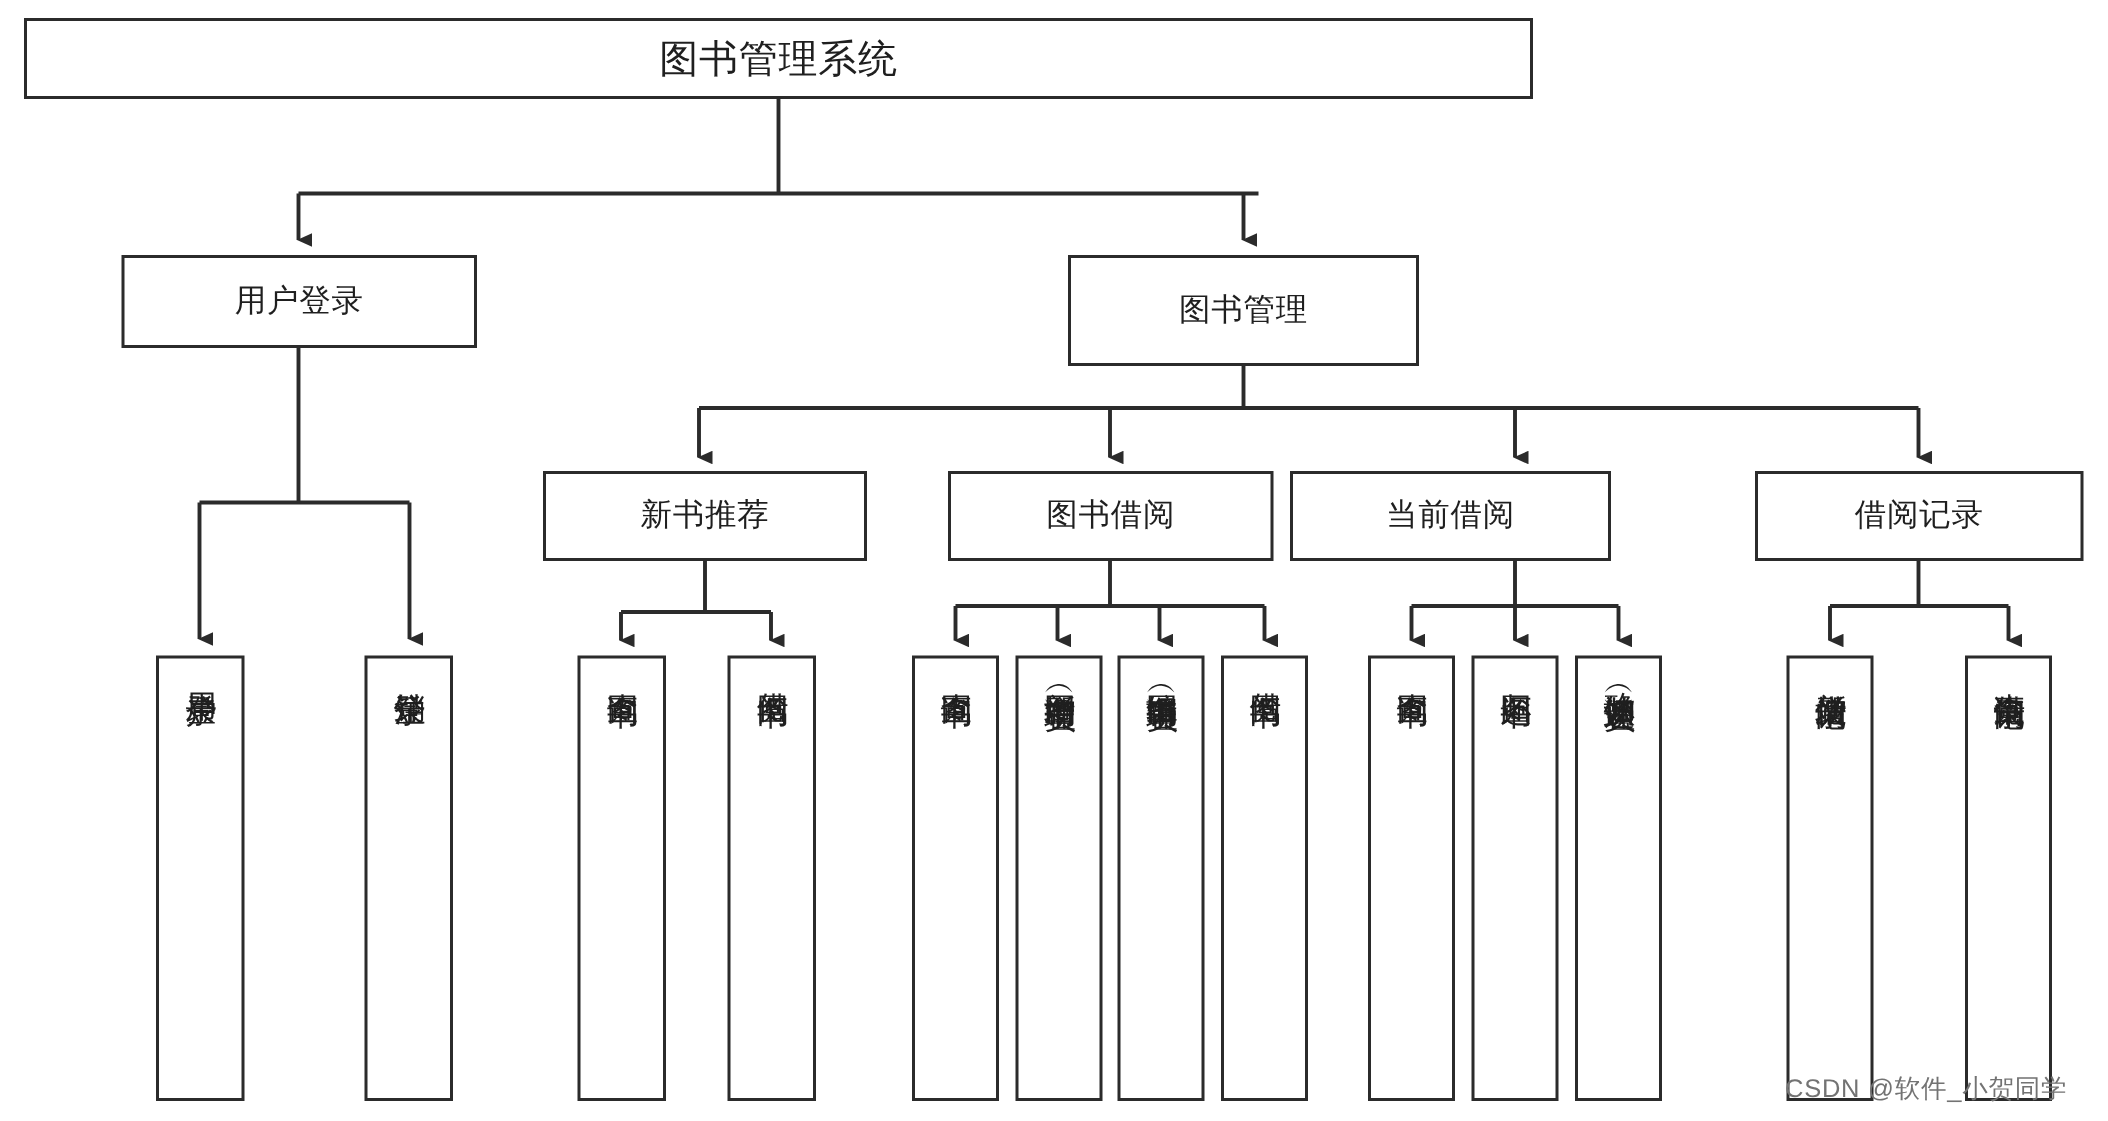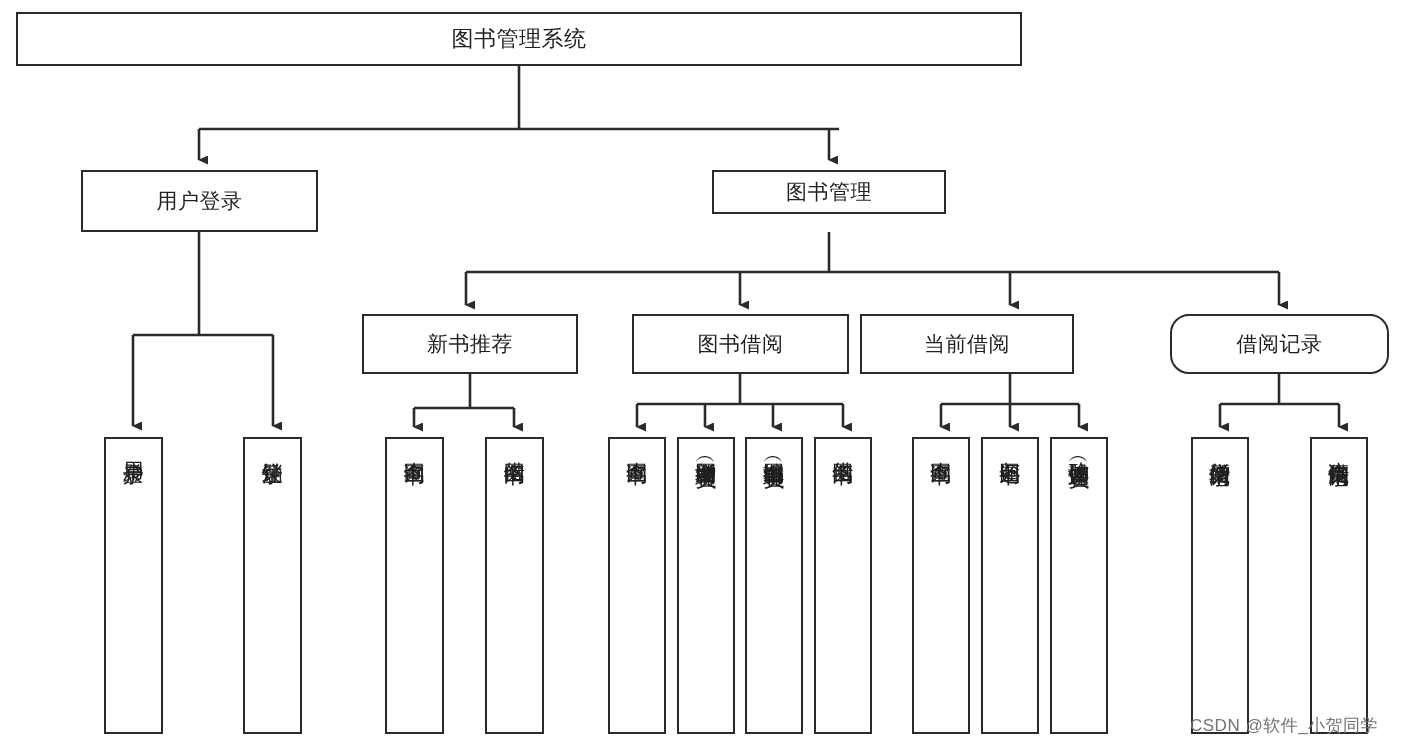--- a/index.html
+++ b/index.html
@@ -51,21 +51,21 @@
   }
   .node.vertical .label {
     writing-mode: vertical-rl;
     text-orientation: upright;
     font-size: 21px;
     line-height: 1.02;
     letter-spacing: 1px;
     white-space: normal;
     max-height: 100%;
   }
-  .node.root .label { font-size: 22px; }
+  .node.root .label { font-size: 26px; }
   .watermark {
     position: absolute;
     font-size: 17px;
     color: #737373;
     white-space: nowrap;
     letter-spacing: 0.5px;
   }
 </style>
 </head>
 <body>
@@ -122,34 +122,34 @@
     </g>
   </svg>
 
   <div class="node root" style="left:16px; top:12px; width:1006px; height:54px;">
     <span class="label">图书管理系统</span>
   </div>
 
   <div class="node" style="left:81px; top:170px; width:237px; height:62px;">
     <span class="label">用户登录</span>
   </div>
-  <div class="node" style="left:712px; top:170px; width:234px; height:44px;">
+  <div class="node" style="left:712px; top:170px; width:234px; height:74px;">
     <span class="label">图书管理</span>
   </div>
 
   <div class="node" style="left:362px; top:314px; width:216px; height:60px;">
     <span class="label">新书推荐</span>
   </div>
   <div class="node" style="left:632px; top:314px; width:217px; height:60px;">
     <span class="label">图书借阅</span>
   </div>
   <div class="node" style="left:860px; top:314px; width:214px; height:60px;">
     <span class="label">当前借阅</span>
   </div>
-  <div class="node" style="left:1170px; top:314px; width:219px; height:60px;border-radius:19px;">
+  <div class="node" style="left:1170px; top:314px; width:219px; height:60px;">
     <span class="label">借阅记录</span>
   </div>
 
   <div class="node vertical" style="left:104px; top:437px; width:59px; height:297px;">
     <span class="label">用户登录</span>
   </div>
   <div class="node vertical" style="left:243px; top:437px; width:59px; height:297px;">
     <span class="label">注销登录</span>
   </div>
 

